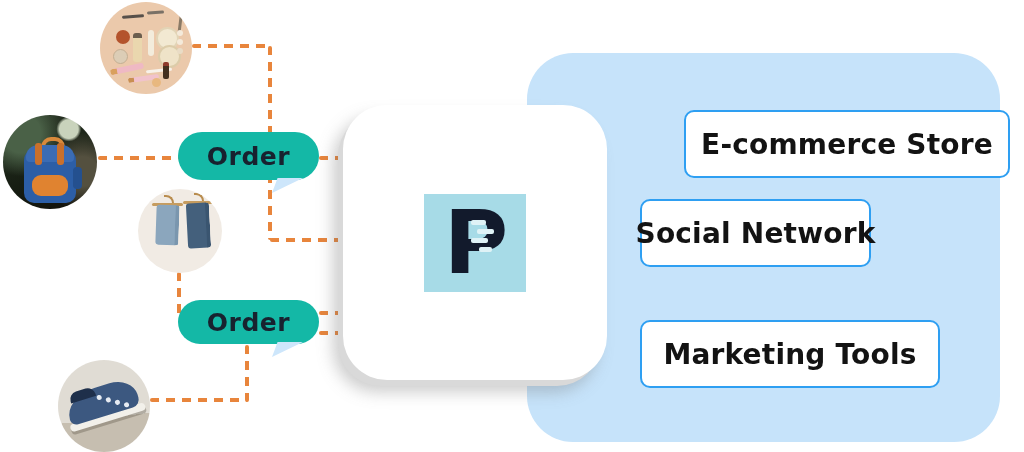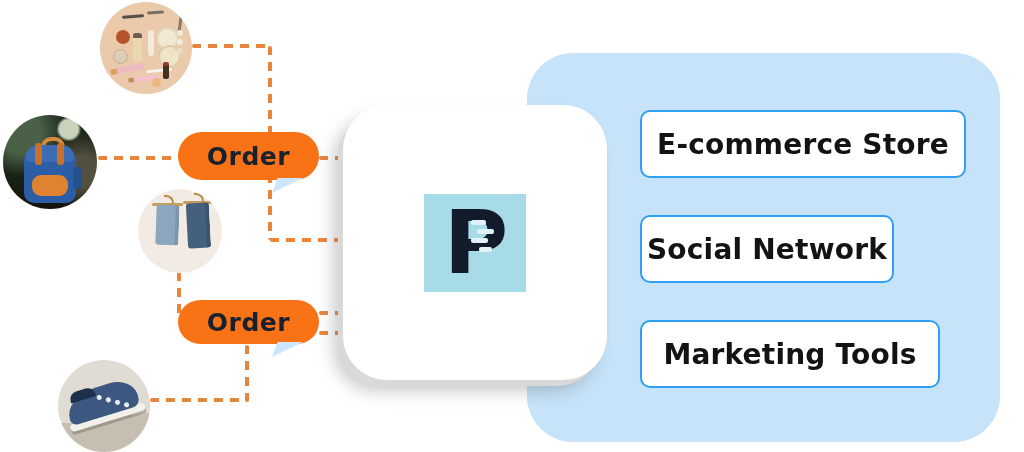--- a/index.html
+++ b/index.html
@@ -6,21 +6,21 @@
   .canvas{position:relative;width:1024px;height:452px;background:#ffffff;overflow:hidden;
           font-family:"DejaVu Sans","Liberation Sans",sans-serif;}
 
   
   .dash-h{position:absolute;height:4px;border-radius:2px;
           background:repeating-linear-gradient(90deg,#E8853C 0 9px,transparent 9px 16px);}
   .dash-v{position:absolute;width:4px;border-radius:2px;
           background:repeating-linear-gradient(180deg,#E8853C 0 9px,transparent 9px 16px);}
 
   
-  .bubble{position:absolute;width:141px;background:#f97316;border-radius:24px;
+  .bubble{position:absolute;width:141px;background:#14b8a6;border-radius:24px;
           display:flex;align-items:center;justify-content:center;z-index:4;}
   .bubble .label{font-weight:bold;font-size:25px;color:#18222F;letter-spacing:.5px;}
   .bubble .tail{position:absolute;left:94px;bottom:-13px;width:31px;height:15px;
           background:#CDE6FB;clip-path:polygon(0 100%,18% 0,100% 0);}
 
   
   .photo{position:absolute;border-radius:50%;overflow:hidden;z-index:3;}
   .photo *{position:absolute;}
 
   
@@ -88,22 +88,22 @@
   .ld3{left:47px;top:44px;width:17px;}
   .ld4{left:55px;top:53px;width:13px;}
 
   
   .panel{position:absolute;left:527px;top:53px;width:473px;height:389px;background:#C6E3FA;
          border-radius:46px;z-index:5;}
   .dest-btn{position:absolute;left:113px;height:68px;background:#ffffff;border:2px solid #2E9FF2;
          border-radius:10px;display:flex;align-items:center;justify-content:center;
          box-sizing:border-box;cursor:pointer;}
   .dest-btn .label{font-weight:bold;font-size:28px;color:#131313;letter-spacing:.2px;white-space:nowrap;}
-  .btn-1{top:57px;width:326px;}
-  .btn-2{top:162px;width:254px;text-align:center;}
+  .btn-1{top:57px;width:326px;margin-left:44px;}
+  .btn-2{top:146px;width:231px;text-align:center;}
   .btn-3{top:267px;width:300px;}
 </style>
 </head>
 <body>
 
 <div class="canvas">
 
   <div class="dash-h" style="left:192px;top:44px;width:78px;"></div>
   <div class="dash-v" style="left:268px;top:46px;height:194px;"></div>
   <div class="dash-h" style="left:270px;top:238px;width:76px;"></div>

